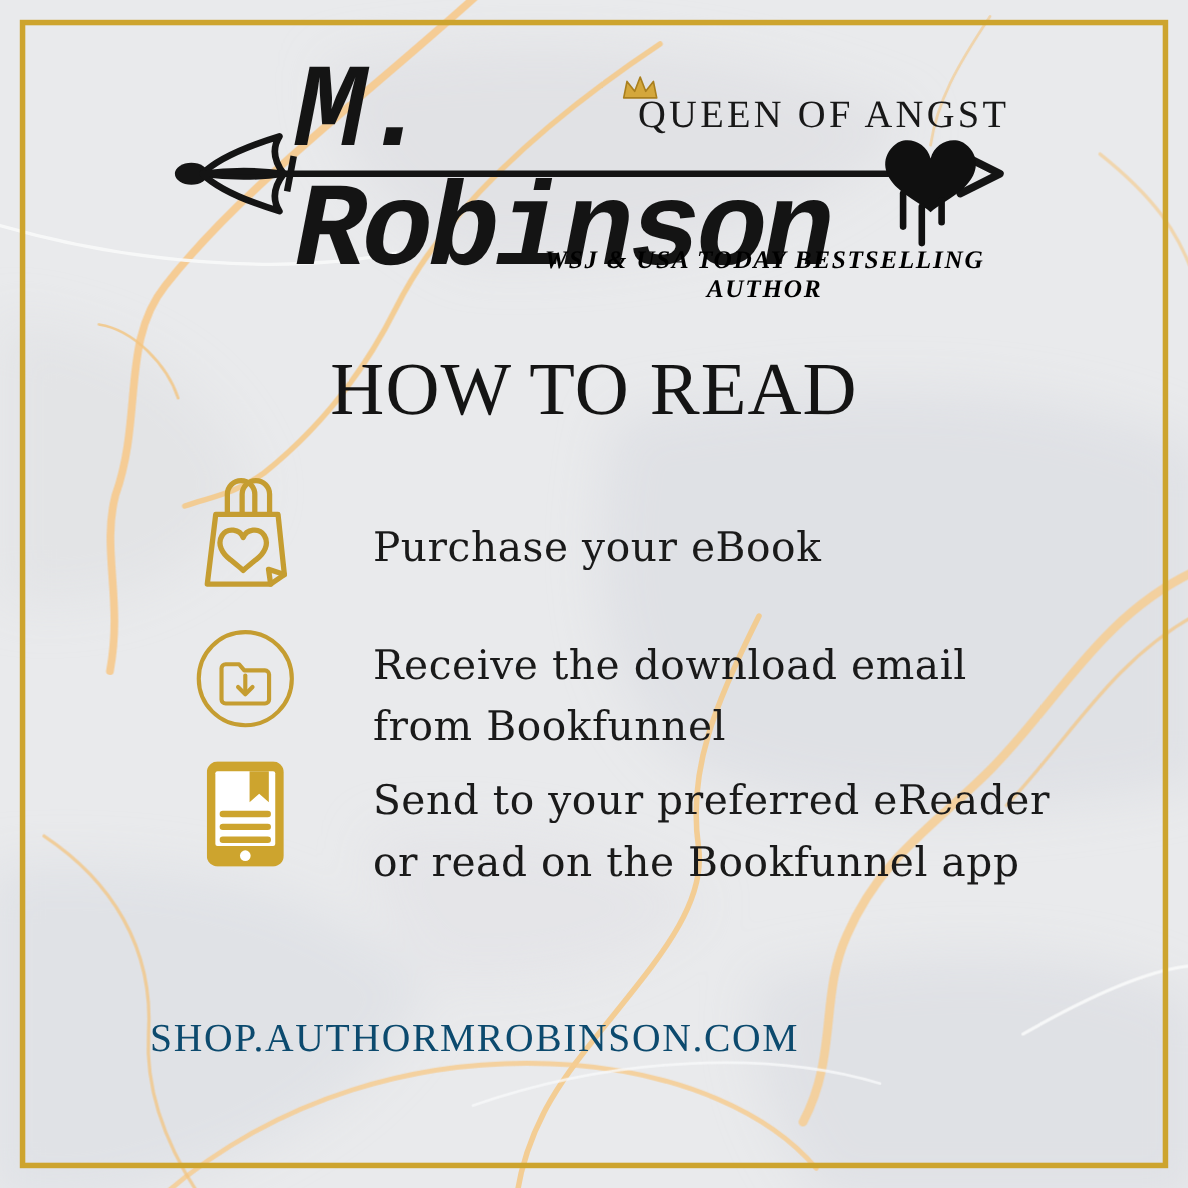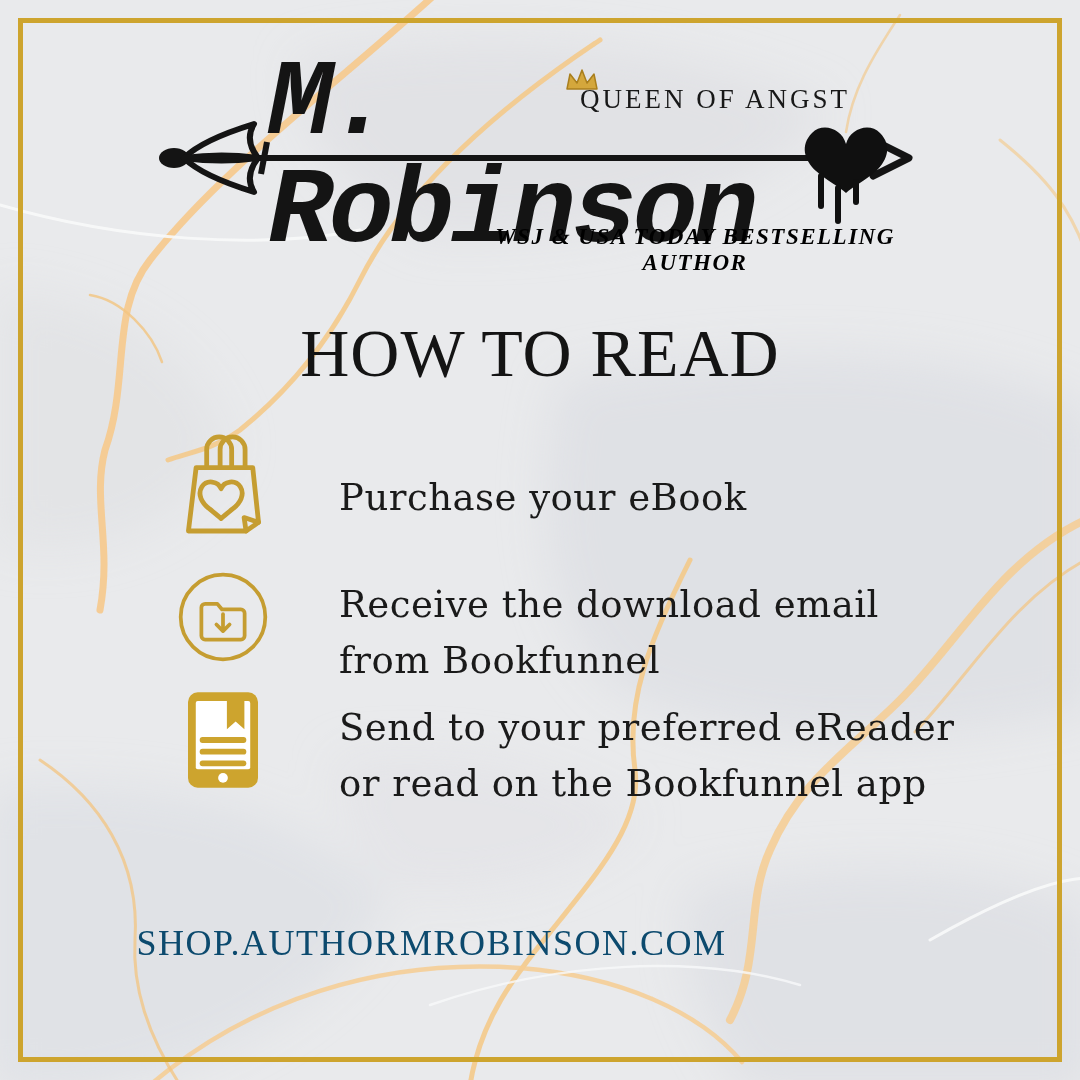--- a/index.html
+++ b/index.html
@@ -11,21 +11,21 @@
   .frame { position:absolute; left:18px; top:18px; right:18px; bottom:18px;
            border:5px solid #cda42e; z-index:3; pointer-events:none; }
 
   .layer { position:absolute; left:0; top:0; width:1080px; height:1080px; z-index:2; }
 
   
   .logo-arrow-svg { position:absolute; left:150px; top:118px; }
   .logo-name { position:absolute; left:268px; top:50px; width:640px;
                font-family:Liberation Mono, monospace; font-style:italic; font-weight:700;
                font-size:108px; letter-spacing:-4px; color:#141414; line-height:1; }
-  .logo-badge { position:absolute; left:580px; top:84px; font-size:27px; letter-spacing:3px;
+  .logo-badge { position:absolute; left:580px; top:84px; font-size:35px; letter-spacing:3px;
                 color:#181818; font-family:"Liberation Serif", serif; }
   .crown-svg { position:absolute; left:564px; top:66px; }
   .logo-tagline { position:absolute; left:440px; top:224px; width:510px; text-align:center;
                   font-style:italic; font-weight:600; font-size:23px; letter-spacing:1.5px;
                   color:#000000; font-family:"Liberation Serif", serif; }
 
   
   .title { position:absolute; left:0; top:314px; width:1080px; text-align:center;
            font-size:68px; letter-spacing:1px; color:#141414; font-weight:500;
            font-family:"Liberation Serif", serif; }

